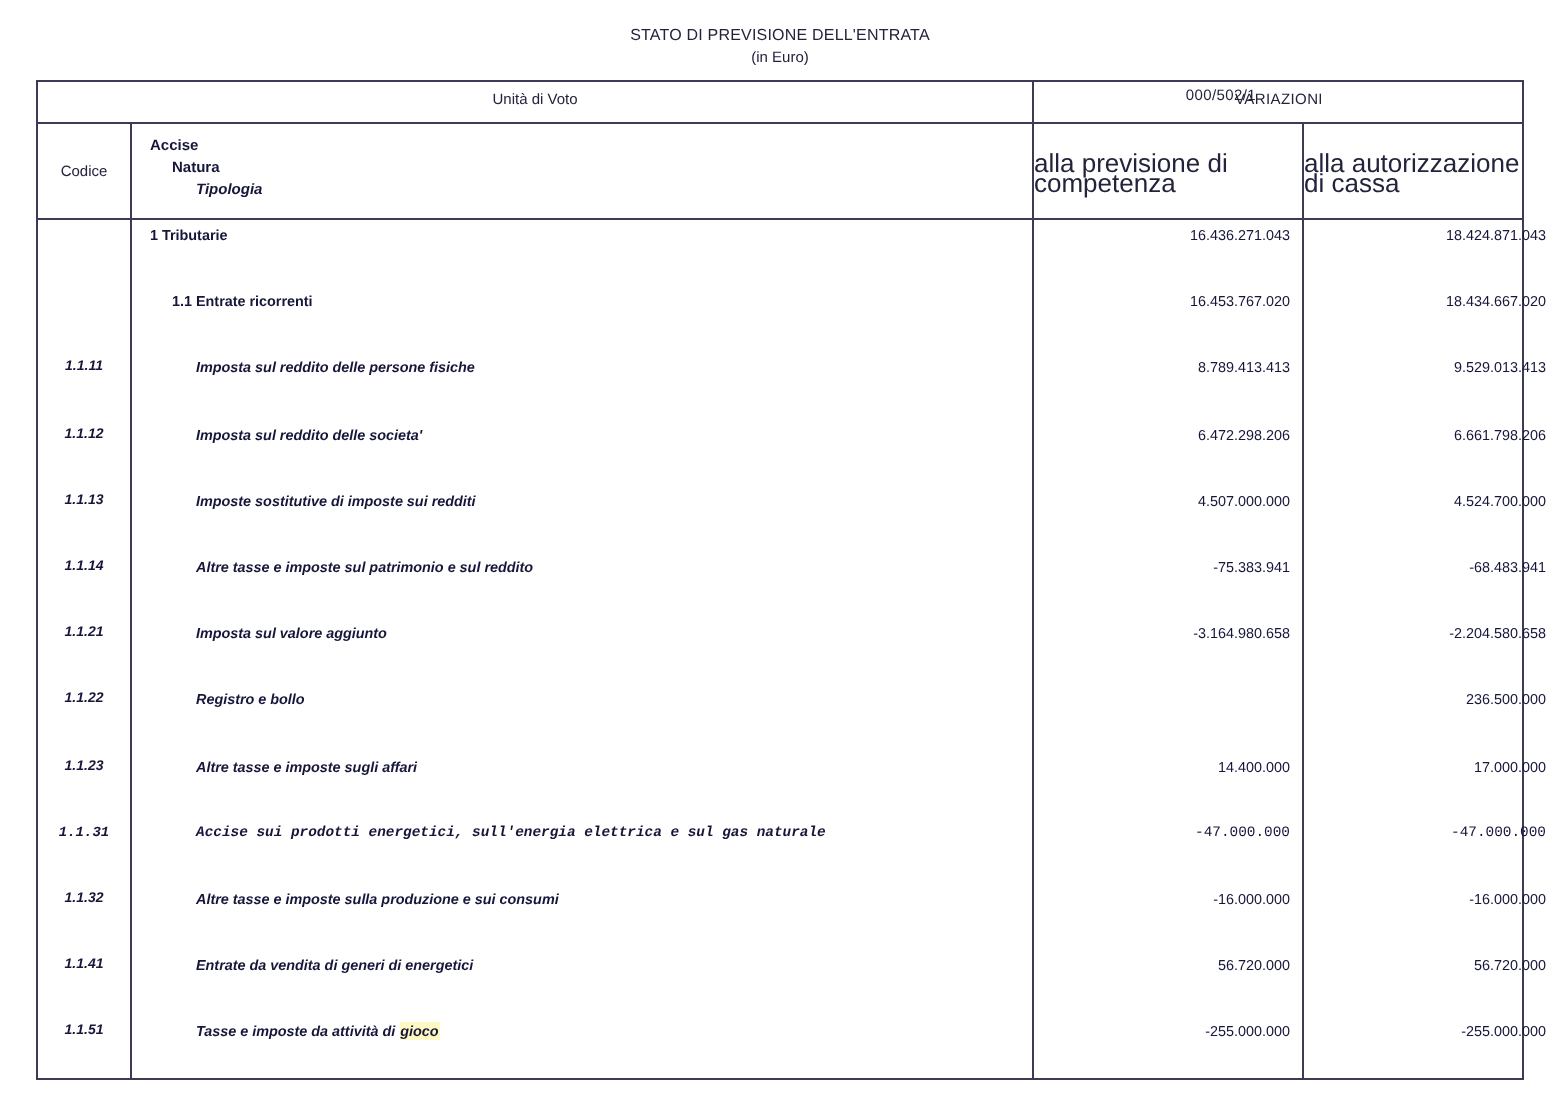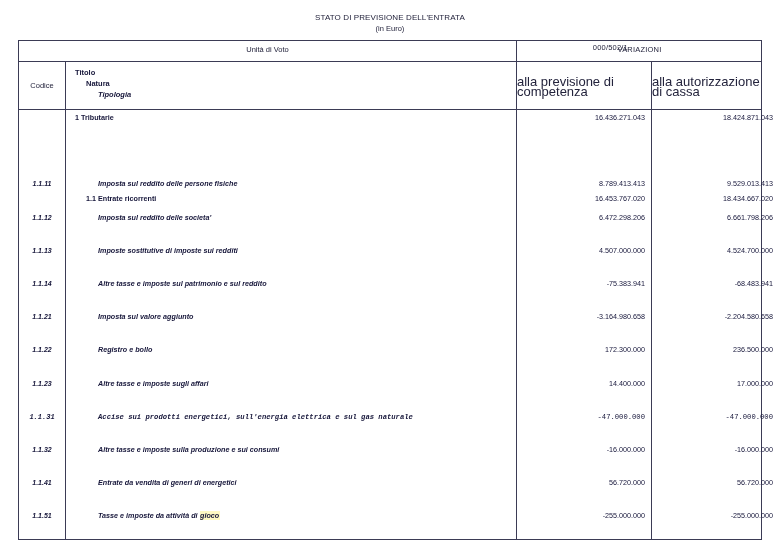--- a/index.html
+++ b/index.html
@@ -207,42 +207,42 @@
   <div class="vrule codice"></div>
   <div class="vrule col1"></div>
   <div class="vrule col2"></div>
 
   <div class="hdr-unita">Unità di Voto</div>
   <div class="hdr-variazioni">VARIAZIONI</div>
 
   <div class="hdr-codice">Codice</div>
 
   <div class="hdr-tnt">
-    <div class="l1">Titolo</div>
+    <div class="l1">Accise</div>
     <div class="l2">Natura</div>
     <div class="l3">Tipologia</div>
   </div>
 
   <div class="hdr-sub c1">
     <div>alla previsione di</div>
     <div>competenza</div>
   </div>
   <div class="hdr-sub c2">
     <div>alla autorizzazione</div>
     <div>di cassa</div>
   </div>
 
   <div class="rows" id="rows-container">
       <div class="row" style="top: 2px;">
         <div class="cell-codice"></div>
         <div class="cell-label lvl-titolo">1 Tributarie</div>
         <div class="cell-num c1">16.436.271.043</div>
         <div class="cell-num c2">18.424.871.043</div>
       </div>
-      <div class="row" style="top: 35.2px; margin-top: 48px;">
+      <div class="row" style="top: 35.2px;">
         <div class="cell-codice"></div>
         <div class="cell-label lvl-natura">1.1 Entrate ricorrenti</div>
         <div class="cell-num c1">16.453.767.020</div>
         <div class="cell-num c2">18.434.667.020</div>
       </div>
       <div class="row" style="top: 68.4px;">
         <div class="cell-codice">1.1.11</div>
         <div class="cell-label lvl-tipologia">Imposta sul reddito delle persone fisiche</div>
         <div class="cell-num c1">8.789.413.413</div>
         <div class="cell-num c2">9.529.013.413</div>
@@ -267,21 +267,20 @@
       </div>
       <div class="row" style="top: 201.2px;">
         <div class="cell-codice">1.1.21</div>
         <div class="cell-label lvl-tipologia">Imposta sul valore aggiunto</div>
         <div class="cell-num c1">-3.164.980.658</div>
         <div class="cell-num c2">-2.204.580.658</div>
       </div>
       <div class="row" style="top: 234.4px;">
         <div class="cell-codice">1.1.22</div>
         <div class="cell-label lvl-tipologia">Registro e bollo</div>
-        <div class="cell-num c1">172.300.000</div>
         <div class="cell-num c2">236.500.000</div>
       </div>
       <div class="row" style="top: 267.6px;">
         <div class="cell-codice">1.1.23</div>
         <div class="cell-label lvl-tipologia">Altre tasse e imposte sugli affari</div>
         <div class="cell-num c1">14.400.000</div>
         <div class="cell-num c2">17.000.000</div>
       </div>
       <div class="row" style="top: 300.8px; font-family: Liberation Mono, monospace;">
         <div class="cell-codice">1.1.31</div>

